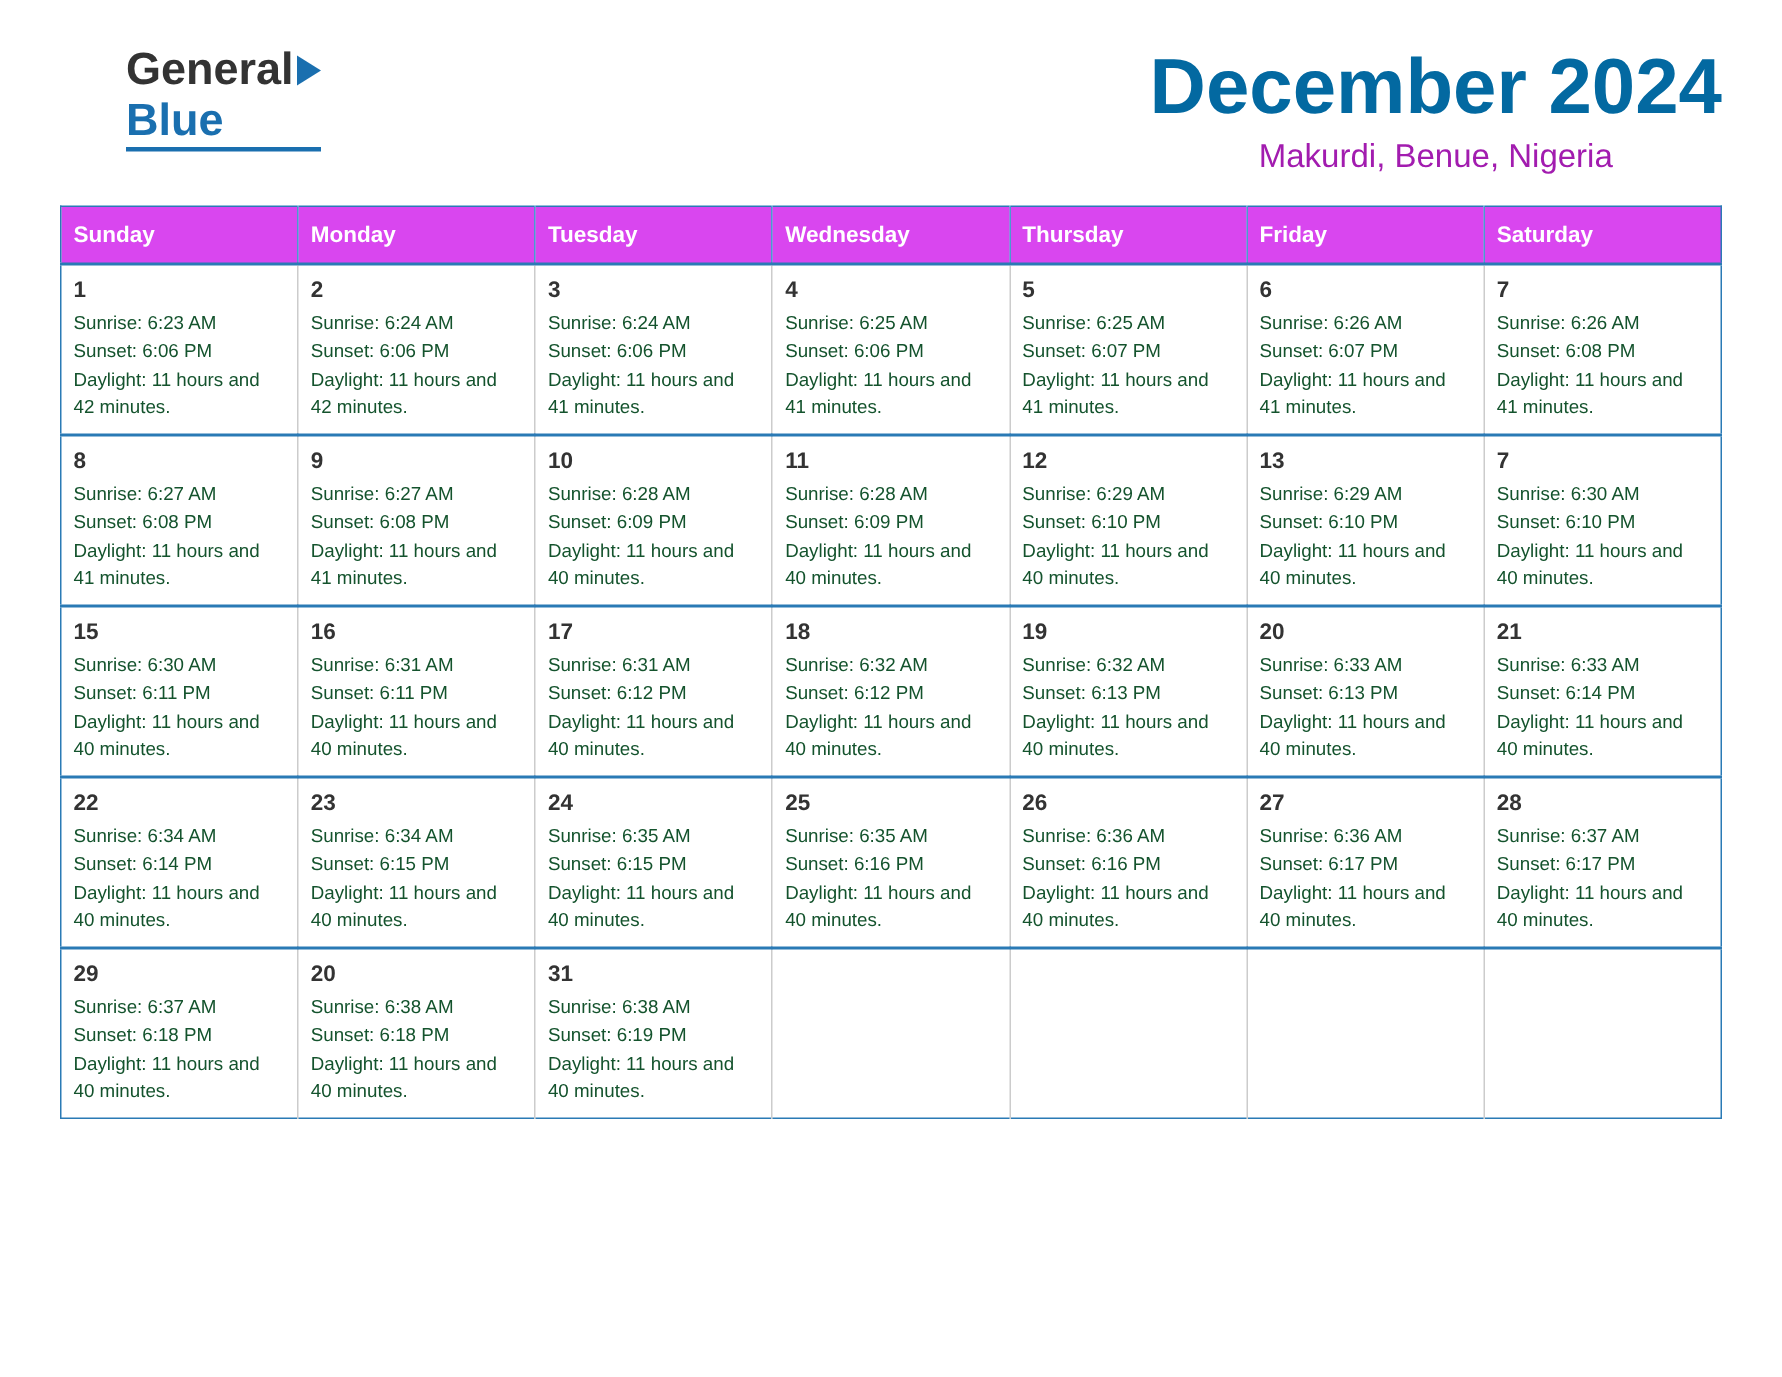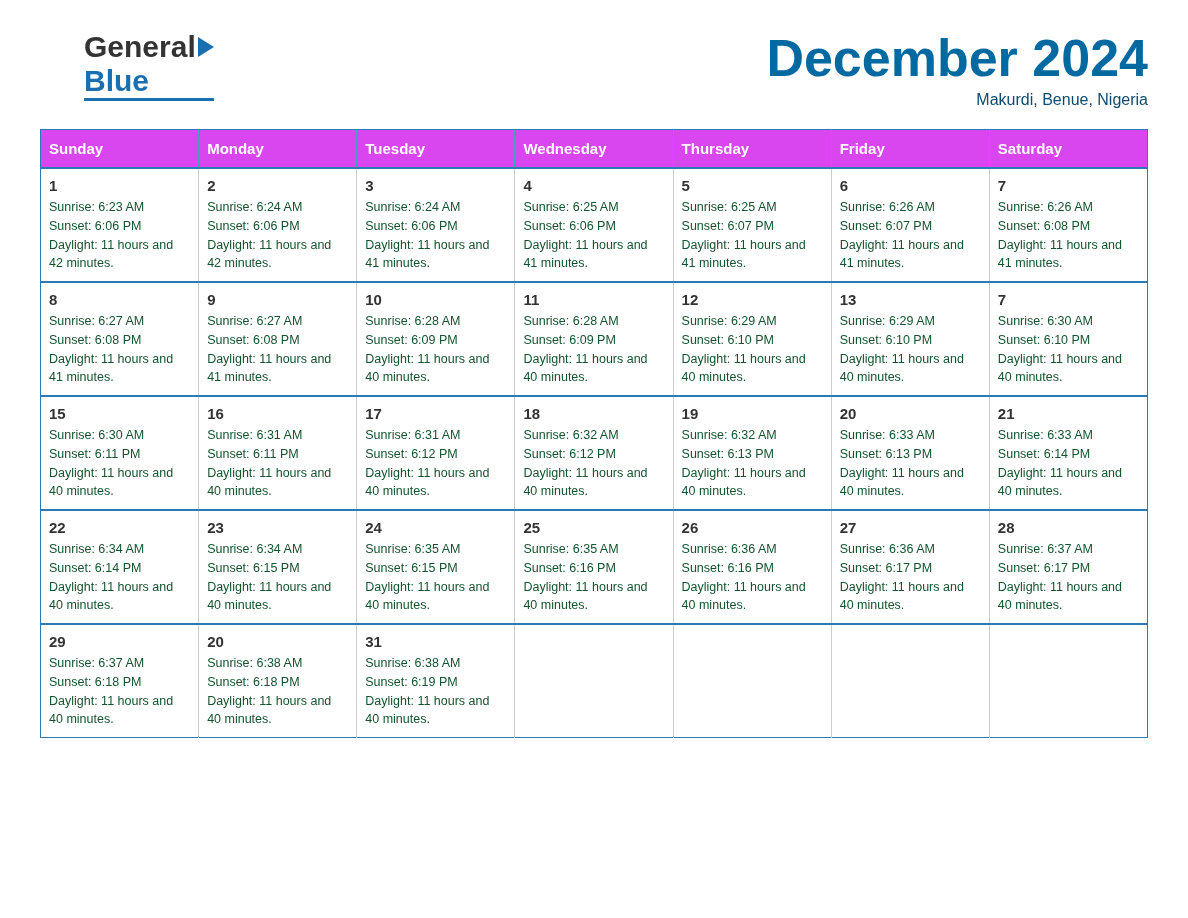--- a/index.html
+++ b/index.html
@@ -19,23 +19,24 @@
     .title-block {
       text-align: right;
     }
     .main-title {
       font-size: 52px;
       font-weight: bold;
       color: #0369a1;
       line-height: 1.1;
     }
     .subtitle {
-      font-size: 16px;
-      color: #0c4a6e;
+      font-size: 22px;
+      color: #a21caf;
       margin-top: 4px;
+      text-align: center;
     }
     .calendar {
       width: 100%;
       border-collapse: collapse;
       border: 1px solid #2a7ab5;
     }
     .calendar thead tr {
       background: #d946ef;
     }
     .calendar thead th {

